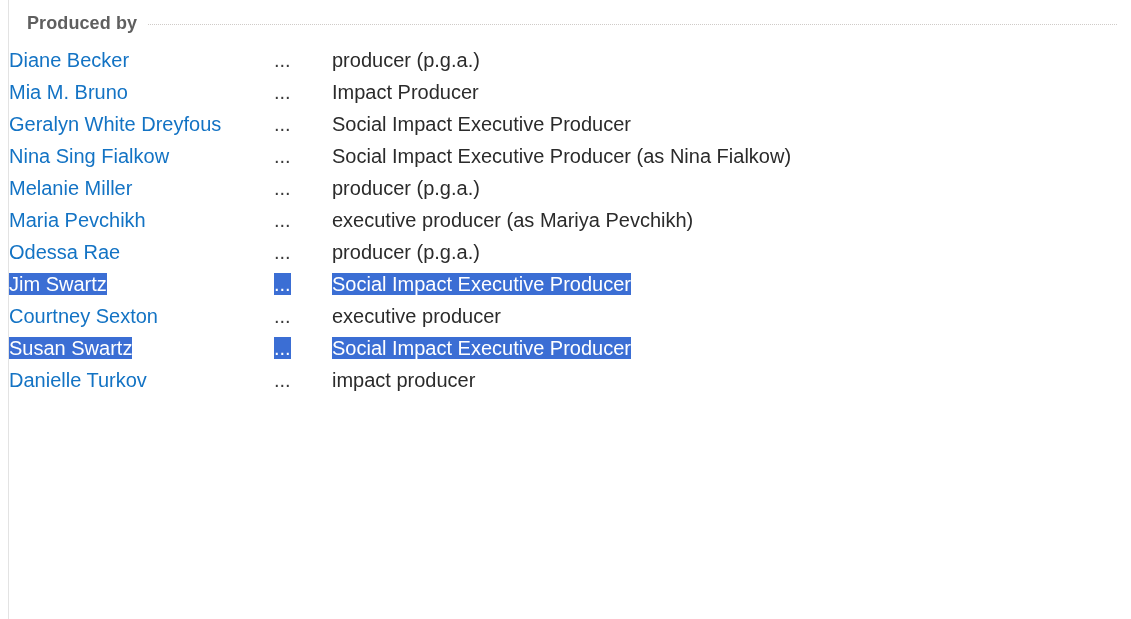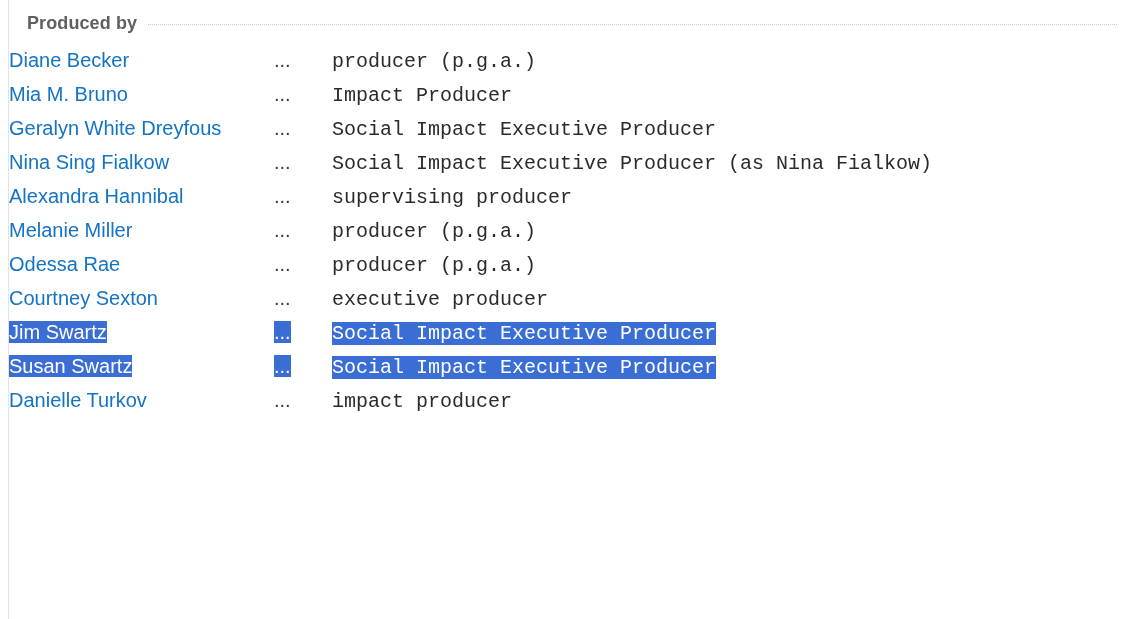--- a/index.html
+++ b/index.html
@@ -91,21 +91,20 @@
   .name-link {
     color: #1373c4;
     text-decoration: none;
     cursor: pointer;
   }
   .sep-dots {
     color: #3a3a3a;
   }
   .credit-text {
     color: #2b2b2b;
-    font-family: Liberation Mono, monospace;
   }
 
   
   .sel {
     background: #3b6ed4;
     color: #ffffff;
     box-decoration-break: clone;
     -webkit-box-decoration-break: clone;
   }
   .sel.name-link { color: #ffffff; }
@@ -139,43 +138,43 @@
           <td class="name-cell"><span class="name-link">Geralyn White Dreyfous</span></td>
           <td class="sep-cell"><span class="sep-dots">...</span></td>
           <td class="credit-cell"><span class="credit-text">Social Impact Executive Producer</span></td>
         </tr>
         <tr>
           <td class="name-cell"><span class="name-link">Nina Sing Fialkow</span></td>
           <td class="sep-cell"><span class="sep-dots">...</span></td>
           <td class="credit-cell"><span class="credit-text">Social Impact Executive Producer (as Nina Fialkow)</span></td>
         </tr>
         <tr>
-          <td class="name-cell"><span class="name-link">Alexandra Hannibal</span></td>
-          <td class="sep-cell"><span class="sep-dots">...</span></td>
-          <td class="credit-cell"><span class="credit-text">supervising producer</span></td>
-        </tr>
-        <tr>
           <td class="name-cell"><span class="name-link">Melanie Miller</span></td>
           <td class="sep-cell"><span class="sep-dots">...</span></td>
           <td class="credit-cell"><span class="credit-text">producer (p.g.a.)</span></td>
+        </tr>
+        <tr>
+          <td class="name-cell"><span class="name-link">Maria Pevchikh</span></td>
+          <td class="sep-cell"><span class="sep-dots">...</span></td>
+          <td class="credit-cell"><span class="credit-text">executive producer (as Mariya Pevchikh)</span></td>
         </tr>
         <tr>
           <td class="name-cell"><span class="name-link">Odessa Rae</span></td>
           <td class="sep-cell"><span class="sep-dots">...</span></td>
           <td class="credit-cell"><span class="credit-text">producer (p.g.a.)</span></td>
         </tr>
         <tr>
+          <td class="name-cell"><span class="name-link sel">Jim Swartz</span></td>
+          <td class="sep-cell"><span class="sep-dots sel">...</span></td>
+          <td class="credit-cell"><span class="credit-text sel">Social Impact Executive Producer </span></td>
+        </tr>
+        <tr>
           <td class="name-cell"><span class="name-link">Courtney Sexton</span></td>
           <td class="sep-cell"><span class="sep-dots">...</span></td>
           <td class="credit-cell"><span class="credit-text">executive producer</span></td>
-        </tr>
-        <tr>
-          <td class="name-cell"><span class="name-link sel">Jim Swartz</span></td>
-          <td class="sep-cell"><span class="sep-dots sel">...</span></td>
-          <td class="credit-cell"><span class="credit-text sel">Social Impact Executive Producer </span></td>
         </tr>
         <tr>
           <td class="name-cell"><span class="name-link sel">Susan Swartz</span></td>
           <td class="sep-cell"><span class="sep-dots sel">...</span></td>
           <td class="credit-cell"><span class="credit-text sel">Social Impact Executive Producer</span></td>
         </tr>
         <tr>
           <td class="name-cell"><span class="name-link">Danielle Turkov</span></td>
           <td class="sep-cell"><span class="sep-dots">...</span></td>
           <td class="credit-cell"><span class="credit-text">impact producer</span></td>

